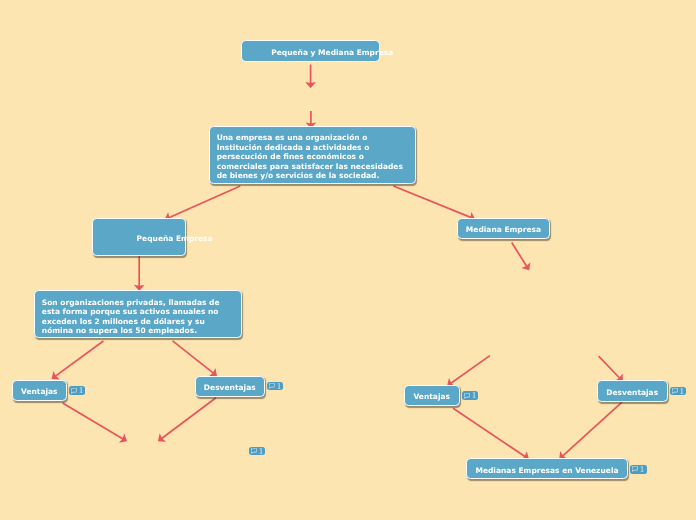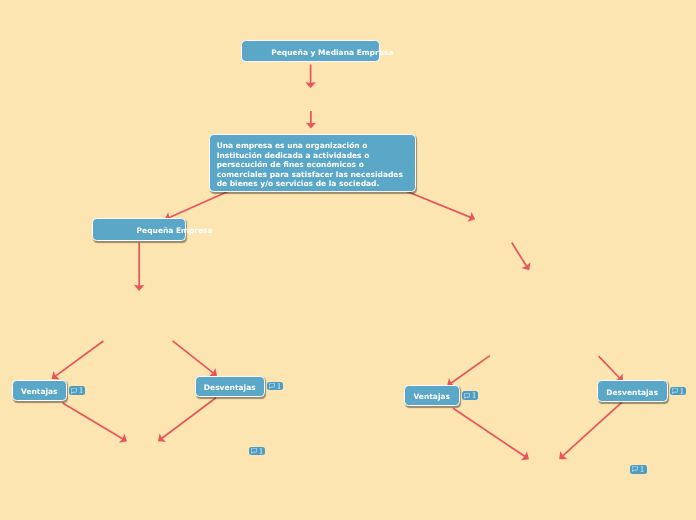--- a/index.html
+++ b/index.html
@@ -99,26 +99,31 @@
       <g>
         <line x1="453.1" y1="408.3" x2="527.1977453823595" y2="457.99137338553487" stroke="#e8545c" stroke-width="1.7"></line>
         <polygon points="529.00,459.20 520.90,460.15 524.67,456.30 526.80,451.34" fill="#e8545c"></polygon>
       </g>
       <g>
         <line x1="622" y1="402.1" x2="560.8055542702865" y2="457.7401727892778" stroke="#e8545c" stroke-width="1.7"></line>
         <polygon points="559.20,459.20 560.22,451.11 563.05,455.70 567.35,458.95" fill="#e8545c"></polygon>
       </g>
     </svg>
 <div class="node center noshadow" style="left: 240.5px; top: 40.3px; width: 139.5px; height: 21.9px;"><span style="width: 100%; text-align: right; padding-left: 44px;">Pequeña y Mediana Empresa</span></div>
-    <div class="node para" style="left: 208.7px; top: 125.8px; width: 207.4px; height: 58.6px; margin-top: 8px;"><span>Una empresa es una organización o
+    <div class="node para" style="left: 208.7px; top: 125.8px; width: 207.4px; height: 58.6px;"><span>Una empresa es una organización o
 Institución dedicada a actividades o
 persecución de fines económicos o
 comerciales para satisfacer las necesidades
 de bienes y/o servicios de la sociedad.</span></div>
-    <div class="node center" style="left: 91.6px; top: 217.9px; width: 94.9px; height: 23px; padding-left: 44px;"><span style="width: 100%; text-align: center;">Pequeña Empresa</span></div>
+    <div class="node center" style="left: 91.6px; top: 217.9px; width: 94.9px; height: 38px; padding-left: 44px;"><span style="width: 100%; text-align: center;">Pequeña Empresa</span></div>
+    <div class="node center" style="left: 456.9px; top: 218px; width: 93.1px; height: 21.1px;"><span style="width: 100%; text-align: center;">Mediana Empresa</span></div>
+    <div class="node para" style="left: 33.8px; top: 290.2px; width: 207.8px; height: 47.6px;"><span>Son organizaciones privadas, llamadas de
+esta forma porque sus activos anuales no
+exceden los 2 millones de dólares y su
+nómina no supera los 50 empleados.</span></div>
     <div class="node center" style="left: 11.7px; top: 380.2px; width: 55.2px; height: 20.7px;"><span style="width: 100%; text-align: center;">Ventajas</span></div>
     <div class="badge" style="left: 69.3px; top: 386.3px; width: 16.2px; height: 8.6px;">
       <svg class="bi" width="6" height="6" viewBox="0 0 6 6">
         <path d="M0.55 0.75 a0.55 0.55 0 0 1 0.55 -0.55 h4 a0.55 0.55 0 0 1 0.55 0.55 v2.85 a0.55 0.55 0 0 1 -0.55 0.55 h-3.1 l-1.45 1.3 v-1.3 a0.55 0.55 0 0 1 -0.55 -0.55 z" fill="none" stroke="#cfe6f4" stroke-width="0.75" stroke-linejoin="round"></path>
       </svg>
       <span class="cnt">1</span>
     </div>
     <div class="node center" style="left: 194.5px; top: 375.5px; width: 70.5px; height: 21px;"><span style="width: 100%; text-align: center;">Desventajas</span></div>
     <div class="badge" style="left: 267.3px; top: 381.8px; width: 16.2px; height: 8.6px;">
       <svg class="bi" width="6" height="6" viewBox="0 0 6 6">
@@ -139,19 +144,20 @@
       </svg>
       <span class="cnt">1</span>
     </div>
     <div class="node center" style="left: 596.8px; top: 380.4px; width: 70.9px; height: 21.8px;"><span style="width: 100%; text-align: center;">Desventajas</span></div>
     <div class="badge" style="left: 670.1px; top: 386.9px; width: 16.2px; height: 8.6px;">
       <svg class="bi" width="6" height="6" viewBox="0 0 6 6">
         <path d="M0.55 0.75 a0.55 0.55 0 0 1 0.55 -0.55 h4 a0.55 0.55 0 0 1 0.55 0.55 v2.85 a0.55 0.55 0 0 1 -0.55 0.55 h-3.1 l-1.45 1.3 v-1.3 a0.55 0.55 0 0 1 -0.55 -0.55 z" fill="none" stroke="#cfe6f4" stroke-width="0.75" stroke-linejoin="round"></path>
       </svg>
       <span class="cnt">1</span>
     </div>
+    <div class="node center" style="left: 466.2px; top: 458.3px; width: 161.6px; height: 21.2px;"><span style="width: 100%; text-align: center;">Medianas Empresas en Venezuela</span></div>
     <div class="badge" style="left: 630.4px; top: 465px; width: 16.2px; height: 8.6px;">
       <svg class="bi" width="6" height="6" viewBox="0 0 6 6">
         <path d="M0.55 0.75 a0.55 0.55 0 0 1 0.55 -0.55 h4 a0.55 0.55 0 0 1 0.55 0.55 v2.85 a0.55 0.55 0 0 1 -0.55 0.55 h-3.1 l-1.45 1.3 v-1.3 a0.55 0.55 0 0 1 -0.55 -0.55 z" fill="none" stroke="#cfe6f4" stroke-width="0.75" stroke-linejoin="round"></path>
       </svg>
       <span class="cnt">1</span>
     </div>
   </div>
 
 </body></html>

